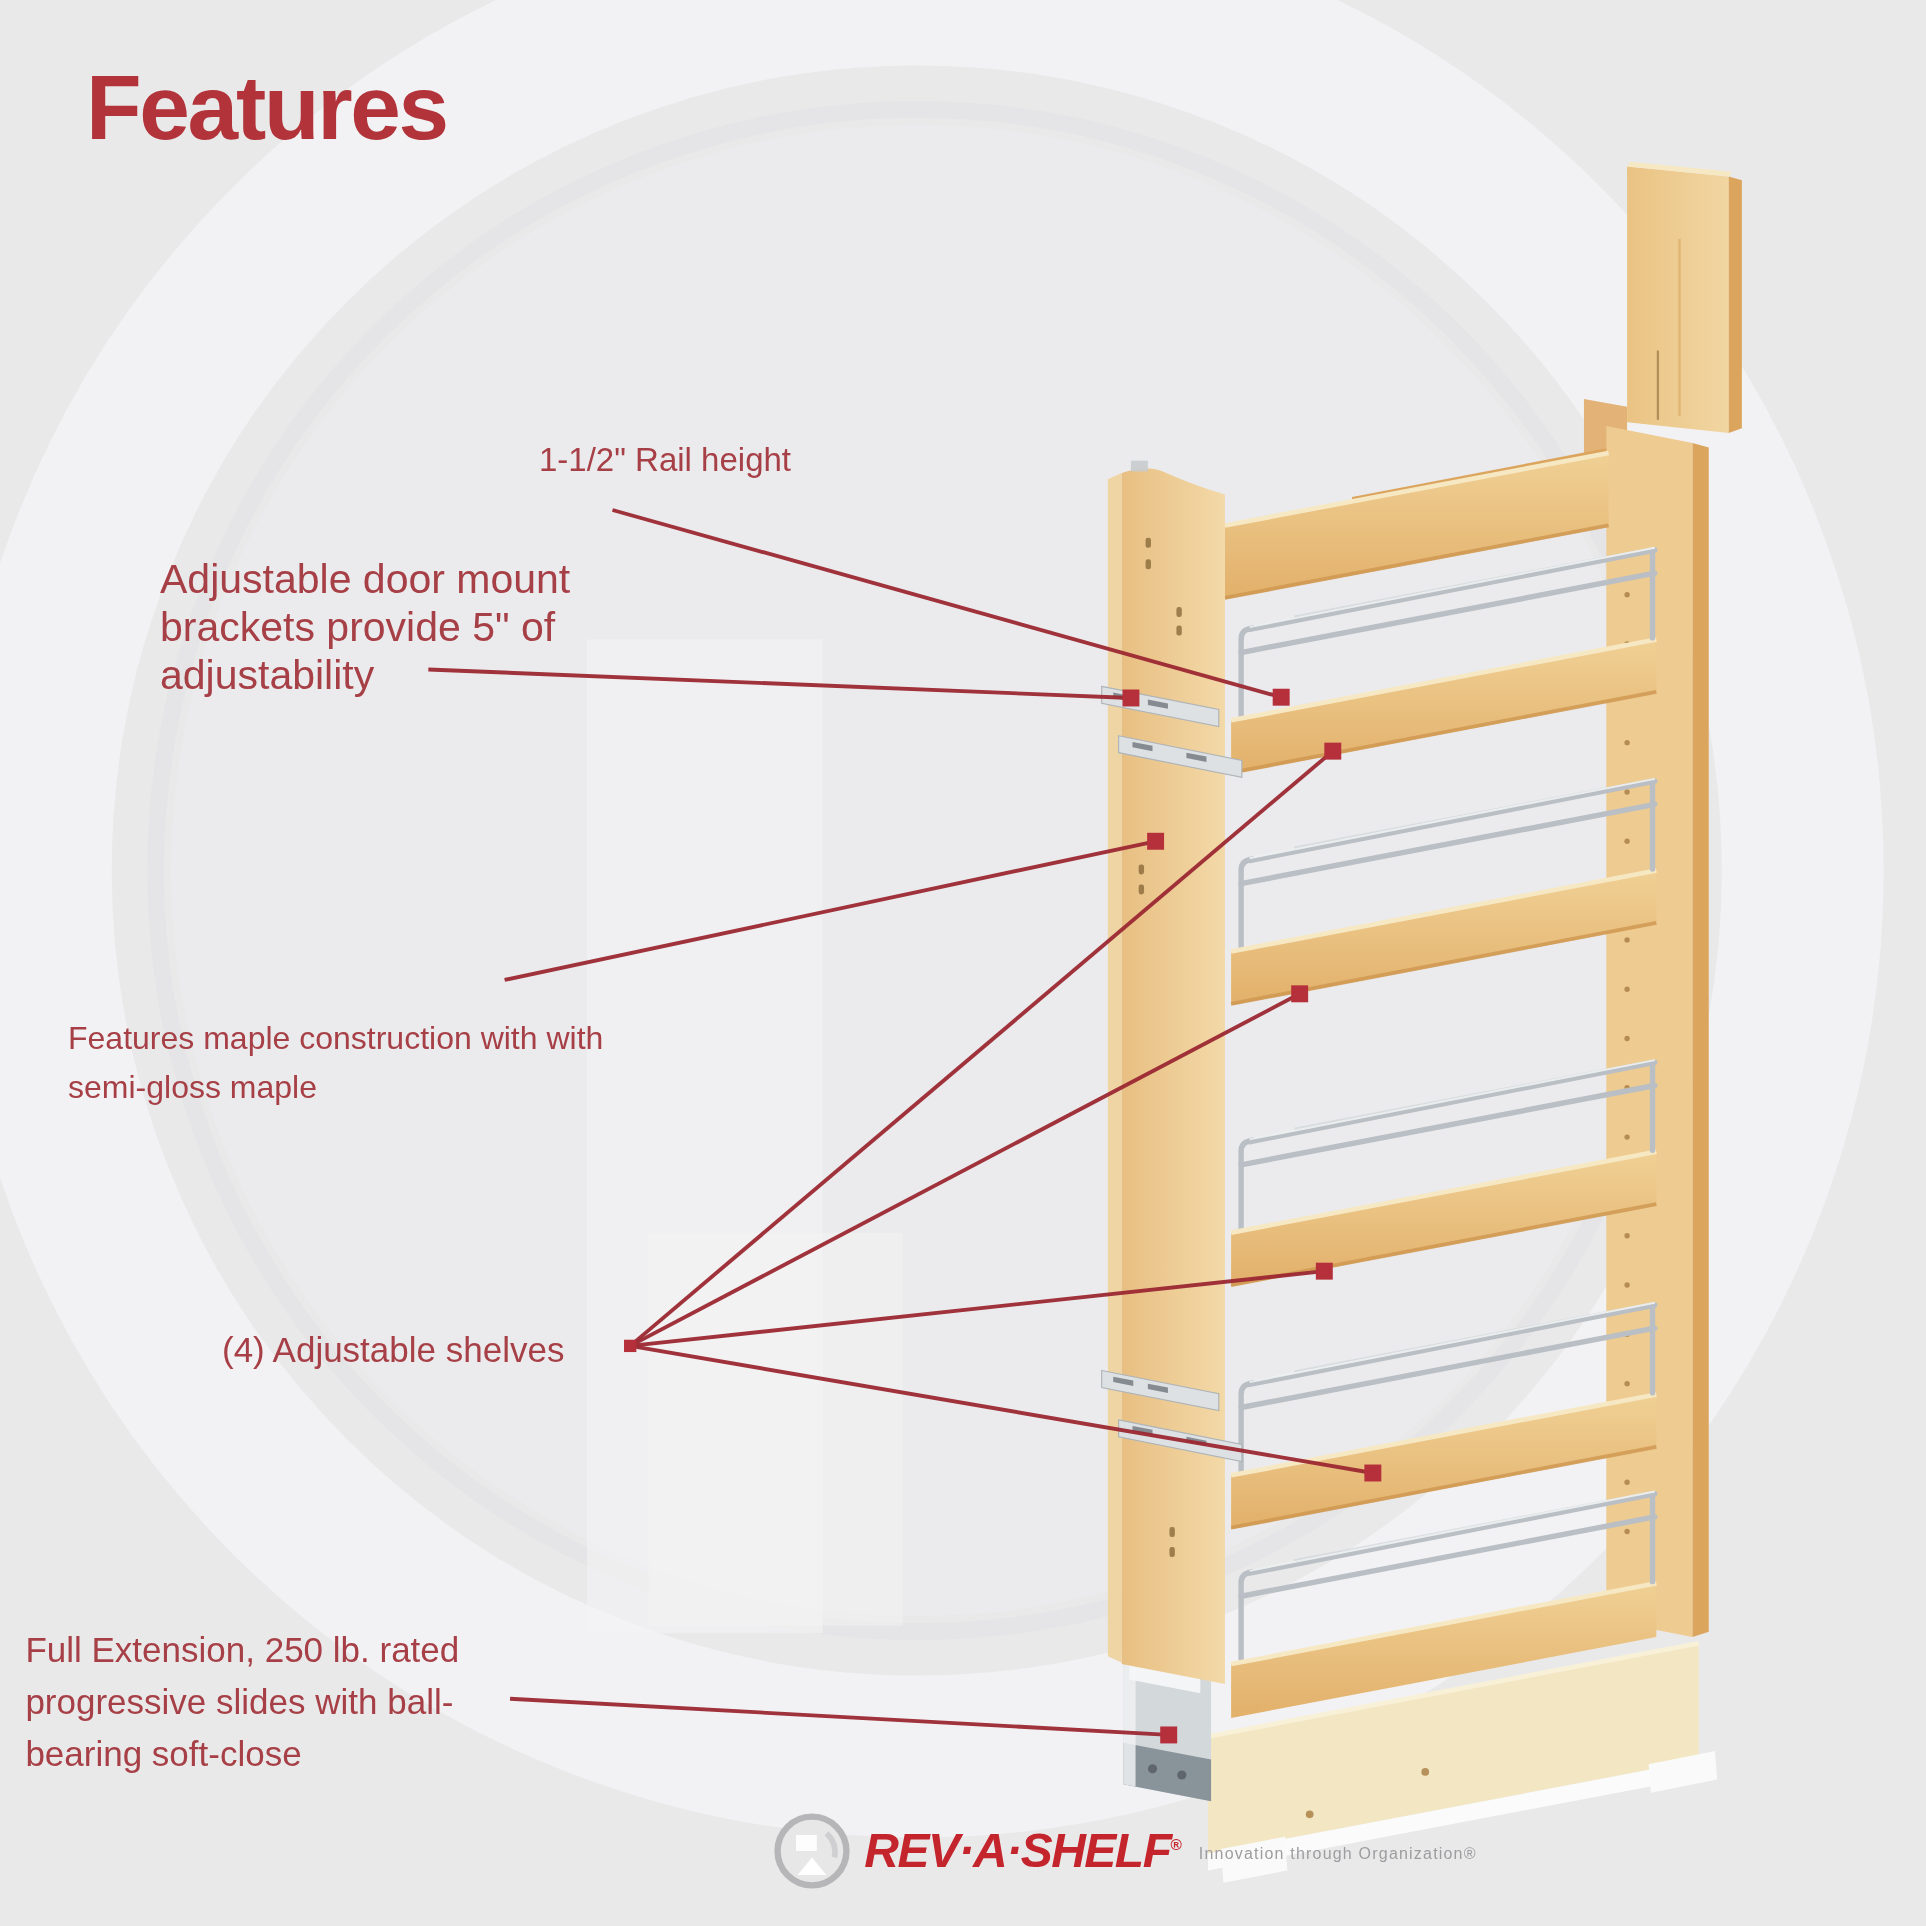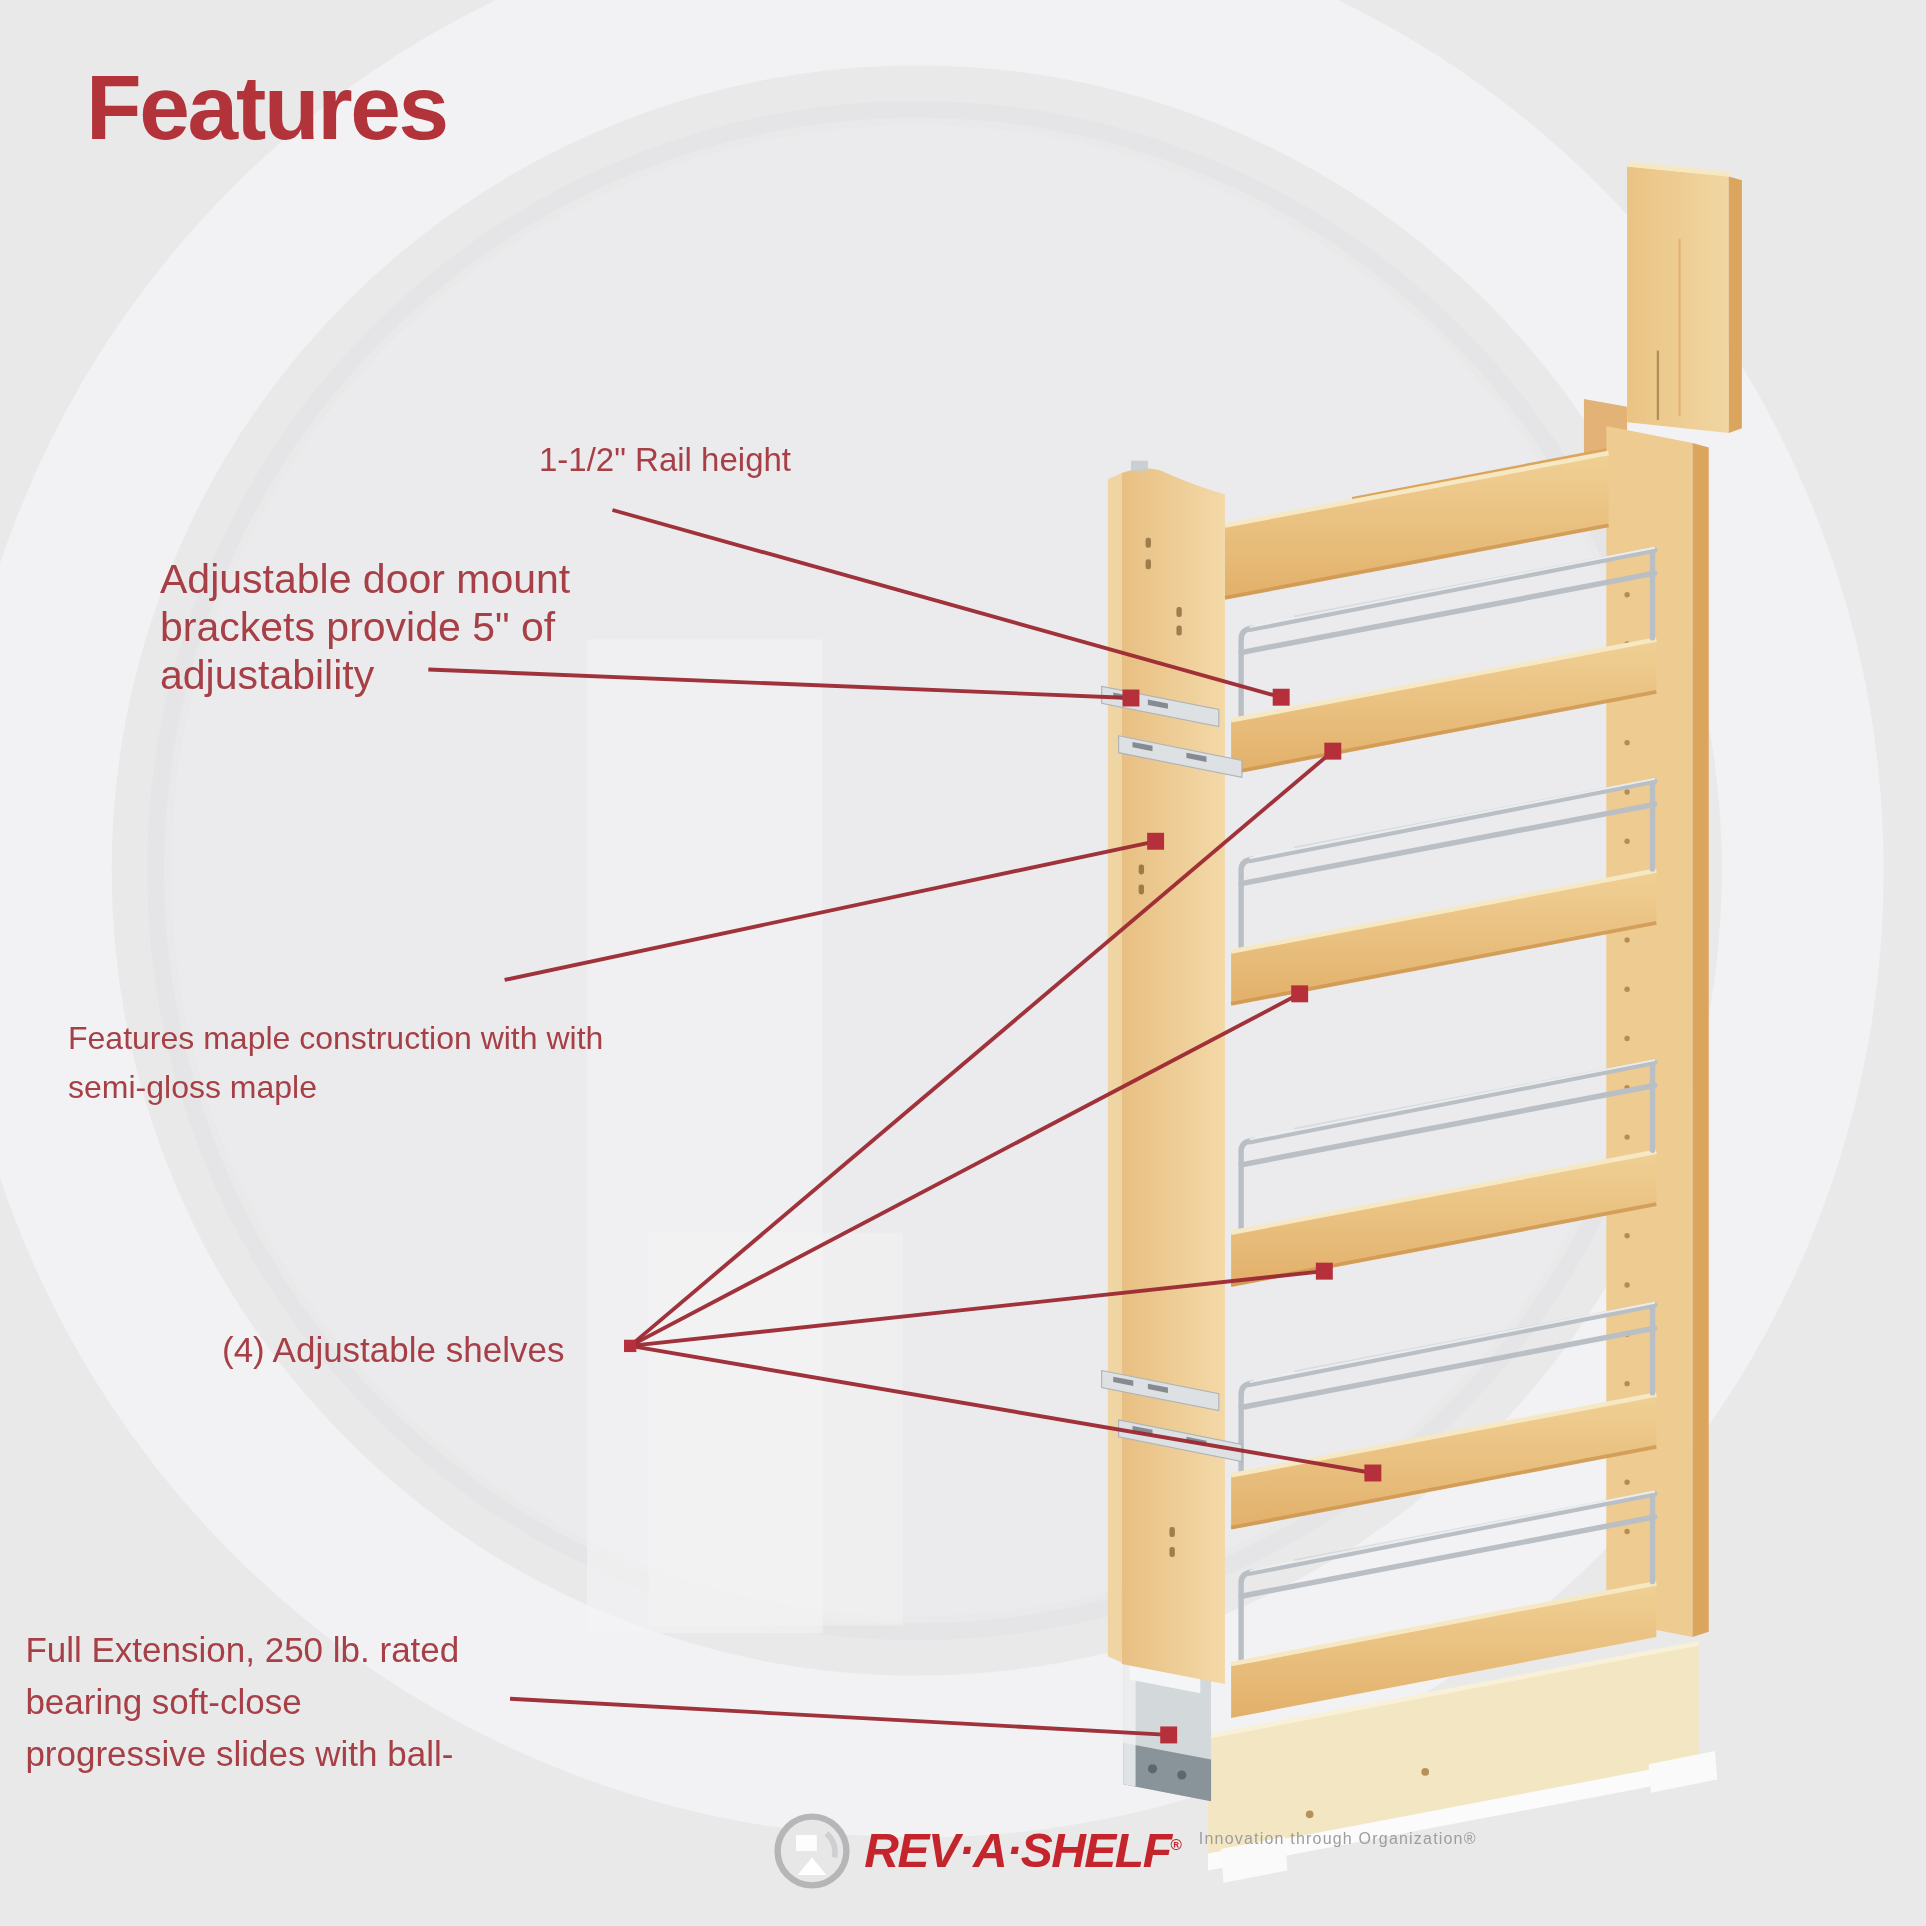--- a/index.html
+++ b/index.html
@@ -26,21 +26,21 @@
   .logo{position:absolute;left:772px;top:1811px;display:flex;align-items:center;gap:12.3px;}
   .logo-icon{width:80px;height:80px;flex:0 0 auto;}
   .logo-textcol{display:flex;}
   .logo-brand{
     font-size:48px;font-weight:700;font-style:italic;letter-spacing:-1.5px;
     color:var(--logo-red);line-height:1;white-space:nowrap;
   }
   .logo-brand sup{font-size:15.4px;font-style:normal;}
   .logo-tagline{
     font-size:16px;color:var(--tagline-gray);letter-spacing:1.2px;
-    margin-top:3px;padding-left:18.5px;white-space:nowrap;
+    margin-top:18px;padding-left:18.5px;white-space:nowrap;
   }
   
   .wm-ring{fill:none;stroke:#f2f2f4;}
   .wm-ring2{fill:none;stroke:#e2e2e4;}
   .wm-disc{fill:#ededef;}
   .wm-band{fill:#f4f4f5;}
   .wood{fill:var(--wood-face);}
   .wood-l{fill:var(--wood-light);}
   .wood-e{fill:var(--wood-edge);}
   .cream{fill:var(--base-cream);}
@@ -277,22 +277,22 @@
   </div>
   <div class="callout co-maple">
     <div class="cline">Features maple construction with with</div>
     <div class="cline">semi-gloss maple</div>
   </div>
   <div class="callout co-shelves">
     <div class="cline">(4) Adjustable shelves</div>
   </div>
   <div class="callout co-slides">
     <div class="cline">Full Extension, 250 lb. rated</div>
+    <div class="cline">progressive slides with ball-</div>
     <div class="cline">bearing soft-close</div>
-    <div class="cline">progressive slides with ball-</div>
   </div>
 
   <div class="logo">
     <svg class="logo-icon" viewBox="0 0 100 100">
       <circle cx="50" cy="50" r="43" fill="#e7e7e8" stroke="#b6b6b8" stroke-width="8"></circle>
       <rect x="30" y="30" width="26" height="20" fill="#ffffff" opacity="0.9"></rect>
       <path d="M32,80 L50,58 L68,80 Z" fill="#ffffff"></path>
       <path d="M68,28 A30,30 0 0 1 78,58" fill="none" stroke="#cfcfd1" stroke-width="7"></path>
     </svg>
     <div class="logo-textcol">

